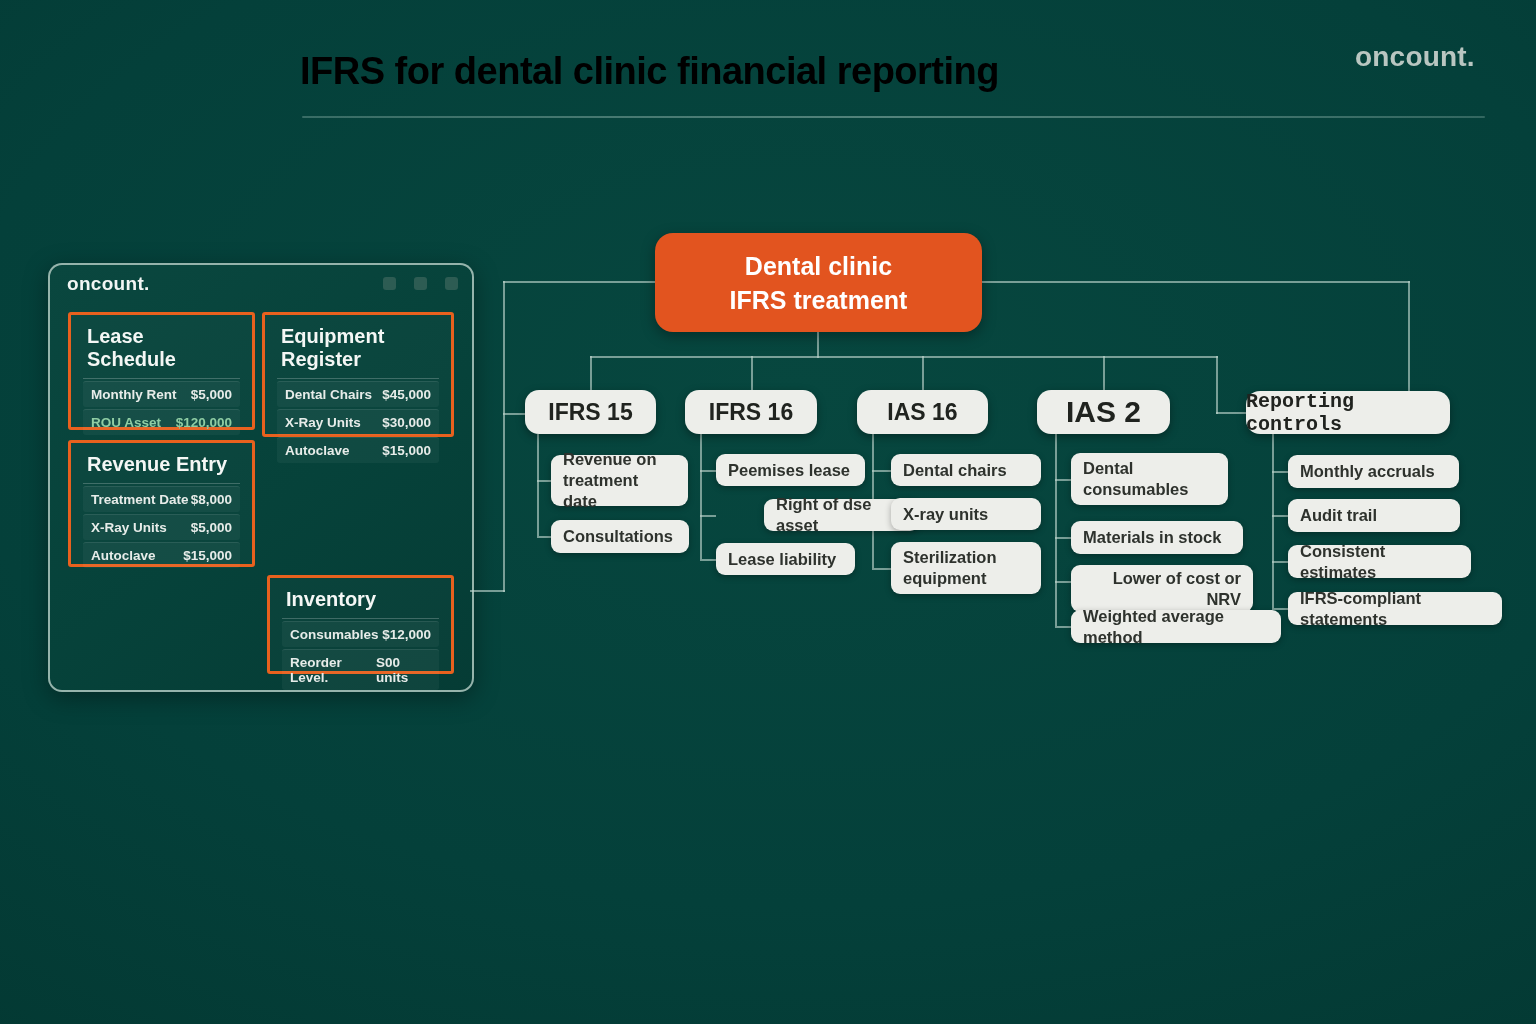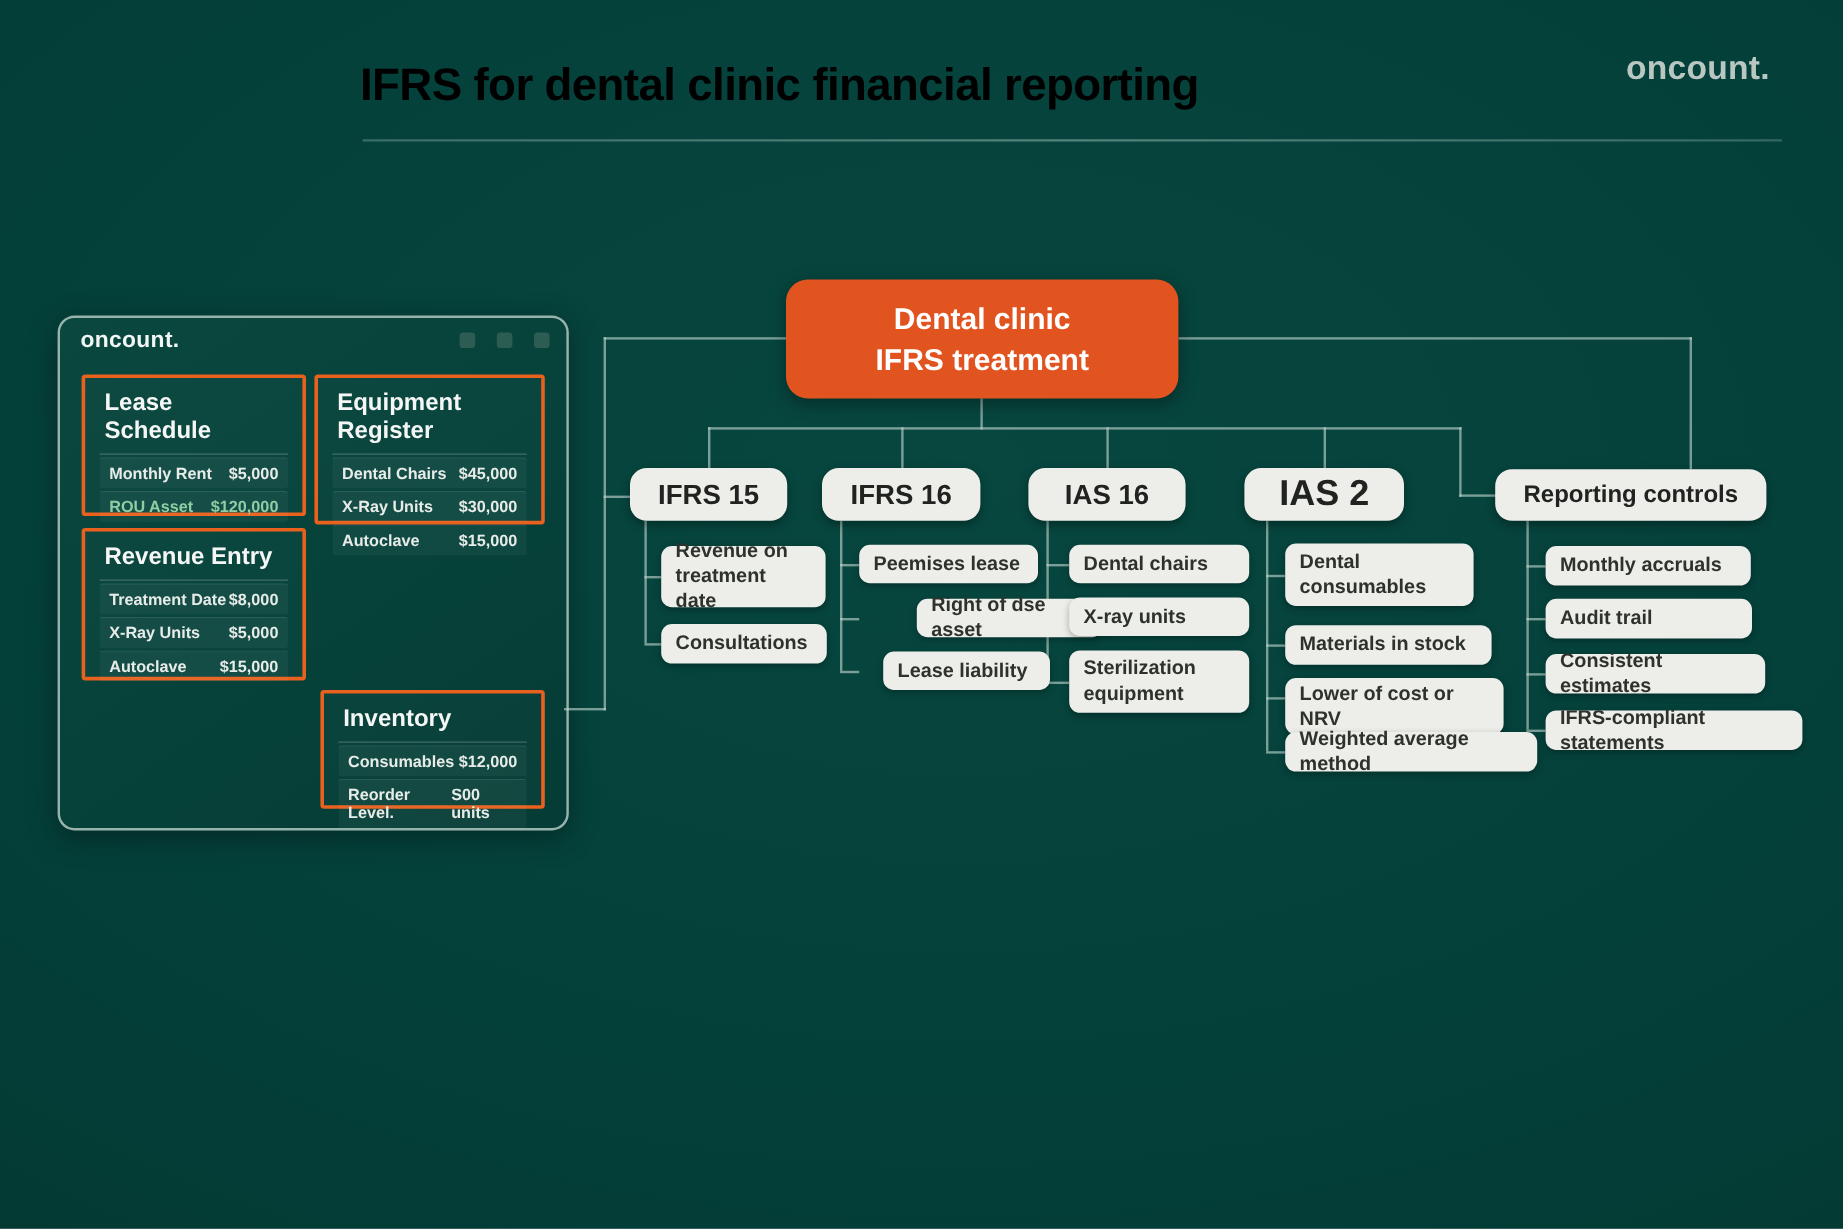--- a/index.html
+++ b/index.html
@@ -185,28 +185,28 @@
   <div>IFRS treatment</div>
 </div>
 
 <div id="branches-host">
     <div class="branch-head" style="left: 525px; top: 390px; width: 131px; height: 44px; font-size: 23px;">IFRS 15</div>
     <div class="child-box" style="left: 551px; top: 455px; width: 137px; height: 51px;">Revenue on treatment date</div>
     <div class="child-box" style="left: 551px; top: 520px; width: 138px; height: 33px;">Consultations</div>
     <div class="branch-head" style="left: 685px; top: 390px; width: 132px; height: 44px; font-size: 23px;">IFRS 16</div>
     <div class="child-box" style="left: 716px; top: 454px; width: 149px; height: 32px;">Peemises lease</div>
     <div class="child-box" style="left: 716px; top: 499px; width: 155px; height: 32px; margin-left: 48px;">Right of dse asset</div>
-    <div class="child-box" style="left: 716px; top: 543px; width: 139px; height: 32px; margin-left: 20px;">Lease liability</div>
+    <div class="child-box" style="left: 716px; top: 543px; width: 139px; height: 32px;">Lease liability</div>
     <div class="branch-head" style="left: 857px; top: 390px; width: 131px; height: 44px; font-size: 23px;">IAS 16</div>
     <div class="child-box" style="left: 891px; top: 454px; width: 150px; height: 32px;">Dental chairs</div>
     <div class="child-box" style="left: 891px; top: 498px; width: 150px; height: 32px;">X-ray units</div>
     <div class="child-box" style="left: 891px; top: 542px; width: 150px; height: 52px;">Sterilization equipment</div>
     <div class="branch-head" style="left: 1037px; top: 390px; width: 133px; height: 44px; font-size: 30px;">IAS 2</div>
     <div class="child-box" style="left: 1071px; top: 453px; width: 157px; height: 52px;">Dental consumables</div>
     <div class="child-box" style="left: 1071px; top: 521px; width: 172px; height: 33px;">Materials in stock</div>
-    <div class="child-box" style="left: 1071px; top: 565px; width: 182px; height: 47px;">Lower of cost or NRV</div>
+    <div class="child-box" style="left: 1071px; top: 565px; width: 182px; height: 47px; text-align: right;">Lower of cost or NRV</div>
     <div class="child-box" style="left: 1071px; top: 610px; width: 210px; height: 33px;">Weighted average method</div>
-    <div class="branch-head" style="left: 1246px; top: 391px; width: 226px; height: 43px; font-size: 20px;">Reporting controls</div>
+    <div class="branch-head" style="left: 1246px; top: 391px; width: 204px; height: 43px; font-size: 20px; font-family: Liberation Mono, monospace;">Reporting controls</div>
     <div class="child-box" style="left: 1288px; top: 455px; width: 171px; height: 33px;">Monthly accruals</div>
     <div class="child-box" style="left: 1288px; top: 499px; width: 172px; height: 33px;">Audit trail</div>
     <div class="child-box" style="left: 1288px; top: 545px; width: 183px; height: 33px;">Consistent estimates</div>
     <div class="child-box" style="left: 1288px; top: 592px; width: 214px; height: 33px;">IFRS-compliant statements</div>
   </div>
 
 </body></html>

